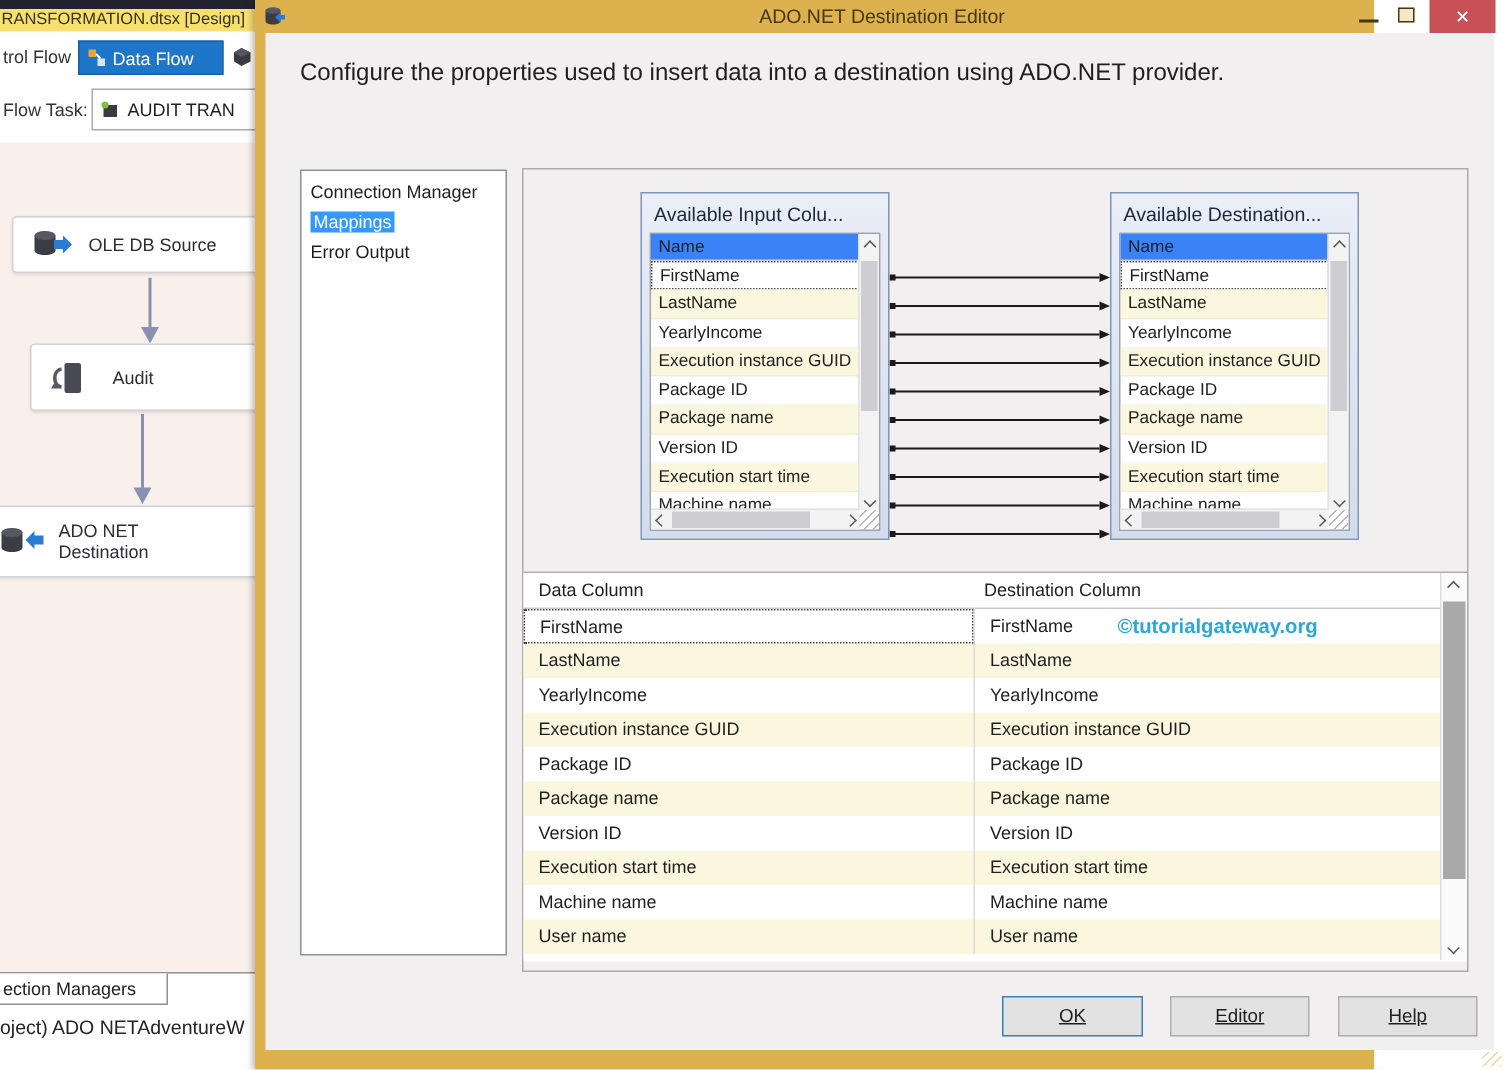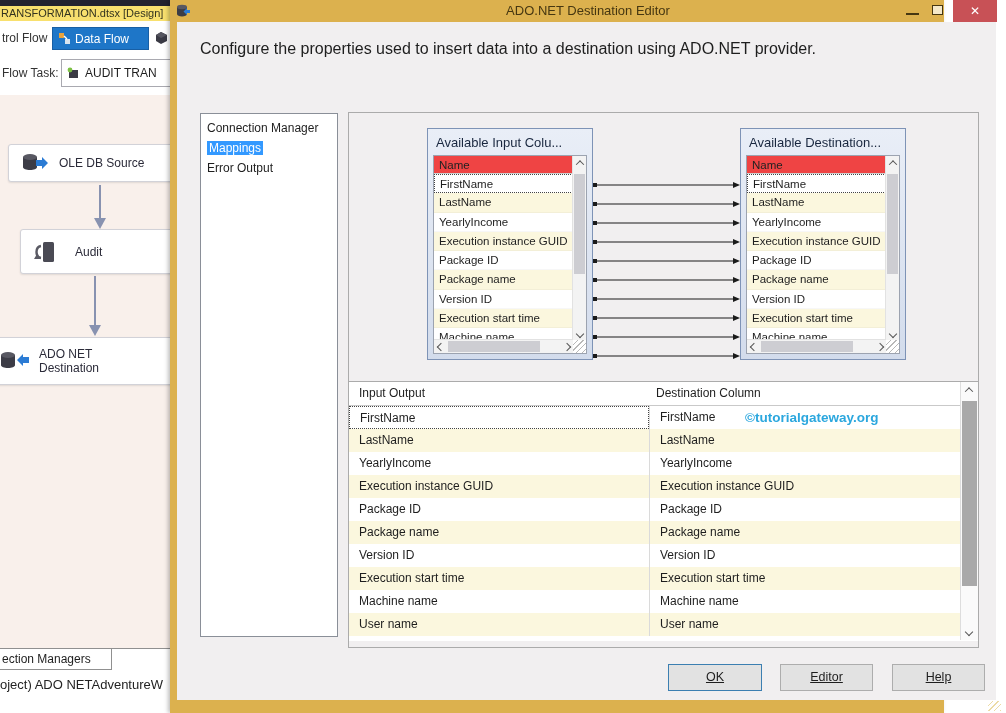--- a/index.html
+++ b/index.html
@@ -23,42 +23,42 @@
   .design{left:0;top:95px;width:170px;height:553px;background:var(--design-surface,#f9f0eb);}
   .node{position:absolute;background:#fff;border:1px solid #d2d2d8;border-radius:3px;
         box-shadow:0 1px 2px rgba(0,0,0,.10);display:flex;align-items:center;
         font-size:12px;color:#2b2b39;box-sizing:border-box;}
   .node-label{white-space:normal;}
   .bg-bottom{left:0;top:648px;width:170px;height:65px;background:#fff;border-top:1px solid #909090;}
   .cm-tab{left:0;top:0;width:112px;height:21px;background:#fff;border:1px solid #909090;border-top:none;border-left:none;
           font-size:12px;line-height:20px;padding-left:2px;box-sizing:border-box;white-space:nowrap;overflow:hidden;}
   .cm-item{left:0;top:28px;font-size:13px;color:#232323;white-space:nowrap;}
   
-  .dialog{left:170px;top:0;width:746px;height:713px;background:var(--titlebar,#dcb14e);box-shadow:-2px 0 4px rgba(0,0,0,.25);padding-left:28px;}
+  .dialog{left:170px;top:0;width:746px;height:713px;background:var(--titlebar,#dcb14e);box-shadow:-2px 0 4px rgba(0,0,0,.25);}
   .titlebar{left:0;top:0;width:836px;height:22px;}
   .title-ic{left:5px;top:3px;width:16px;height:16px;}
   .title-text{left:0;top:0;width:836px;text-align:center;line-height:22px;font-size:13px;color:#463711;}
   .wbtn-min{left:736px;top:13px;width:13px;height:2px;background:#463711;}
   .wbtn-max{left:762px;top:5px;width:11px;height:10px;border:1px solid #463711;background:#f4e8c8;box-sizing:border-box;}
   .wbtn-close{left:783px;top:0;width:44px;height:22px;background:var(--close-button,#c85156);
               color:#fff;font-size:12px;display:flex;align-items:center;justify-content:center;}
   .content{left:7px;top:22px;width:819px;height:678px;background:#f1eff0;}
   .desc{left:23px;top:18px;font-size:16px;color:#1e1e1e;white-space:nowrap;}
   .nav{left:23px;top:91px;width:138px;height:524px;background:#fff;border:1px solid #8a8f98;
        box-sizing:border-box;padding-top:4px;font-size:12px;}
   .nav-item{padding:2px 6px;height:16px;line-height:16px;white-space:nowrap;}
   .nav-item .sel{background:var(--selection,#3399ff);color:#fff;padding:0 2px;}
   .group{left:171px;top:90px;width:631px;height:536px;border:1px solid #ababab;box-sizing:border-box;background:#f1eff0;}
   
   .mbox{position:absolute;width:166px;height:232px;border:1px solid #7e93b6;
         background:linear-gradient(#e9eef7,#d3dcec);box-sizing:border-box;}
   .mbox-title{height:25px;line-height:27px;padding-left:8px;font-size:13px;color:#19273f;
               white-space:nowrap;overflow:hidden;}
   .mlist{position:absolute;left:5px;top:26px;right:5px;bottom:5px;background:#fff;border:1px solid #9ca3b0;}
-  .mhead{position:absolute;left:0;top:0;right:13px;height:18px;background:#ef4444;border-bottom:1px solid #cfcfcf;
+  .mhead{position:absolute;left:0;top:0;right:13px;height:18px;background:#3b82f6;border-bottom:1px solid #cfcfcf;
          font-size:11.5px;line-height:18px;padding-left:5px;color:#222;box-sizing:border-box;}
   .mrows{position:absolute;left:0;top:18px;right:13px;bottom:13px;overflow:hidden;}
   .mrow{height:19.3px;line-height:19.3px;font-size:11.5px;padding-left:5px;white-space:nowrap;
         overflow:hidden;box-sizing:border-box;border-bottom:1px solid rgba(0,0,0,.03);}
   .mrow.alt{background:var(--alt-row,#fbf7de);}
   .mrow.focus{border:1px dotted #444;}
   .vscroll{position:absolute;right:0;top:0;width:13px;bottom:13px;background:#f3f3f3;border-left:1px solid #e2e2e2;}
   .hscroll{position:absolute;left:0;bottom:0;right:13px;height:13px;background:#f3f3f3;border-top:1px solid #e2e2e2;}
   .sb-btn{position:absolute;width:13px;height:13px;display:flex;align-items:center;justify-content:center;}
   .vthumb{position:absolute;left:1px;right:1px;top:18px;height:100px;background:#cdcdd2;}
@@ -296,21 +296,21 @@
             <line x1="3" x2="140" y1="164" y2="164" stroke="#1A1A1A" stroke-width="1.2"></line>
             <rect x="0" y="162" width="4" height="4" fill="#1A1A1A"></rect>
             <polygon points="140,161 147,164 140,167" fill="#1A1A1A"></polygon>
             <line x1="3" x2="140" y1="183" y2="183" stroke="#1A1A1A" stroke-width="1.2"></line>
             <rect x="0" y="181" width="4" height="4" fill="#1A1A1A"></rect>
             <polygon points="140,180 147,183 140,186" fill="#1A1A1A"></polygon>
           </svg>
 
         <div class="abs grid">
           <div class="ghead">
-            <span style="left:10px;">Input Output</span>
+            <span style="left:10px;">Data Column</span>
             <span style="left:307px;">Destination Column</span>
           </div>
           <div class="gbody">
               <div class="grow">
                 <div class="gc in focus">FirstName</div>
                 <div class="gc dest">FirstName<span class="wm" style="color: rgb(43, 167, 222);">©tutorialgateway.org</span></div>
               </div>
               <div class="grow alt">
                 <div class="gc in">LastName</div>
                 <div class="gc dest">LastName</div>

